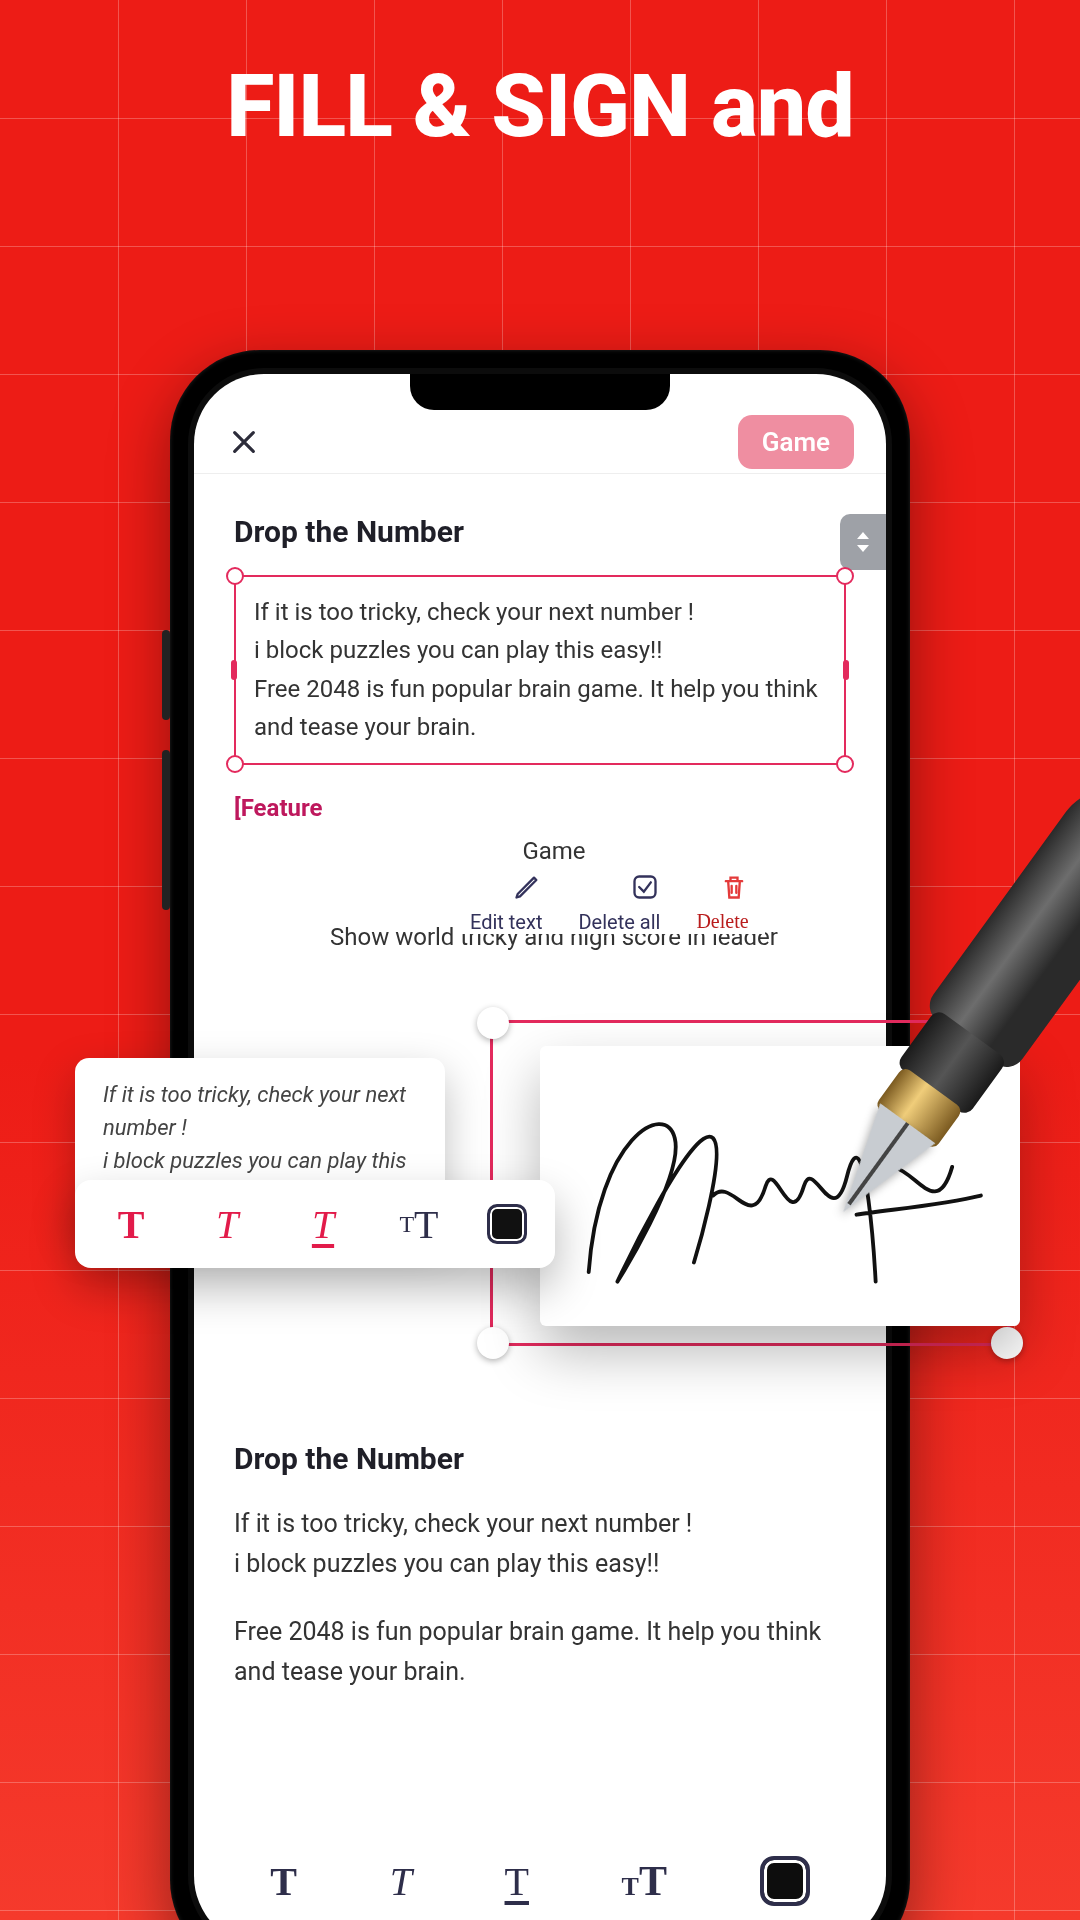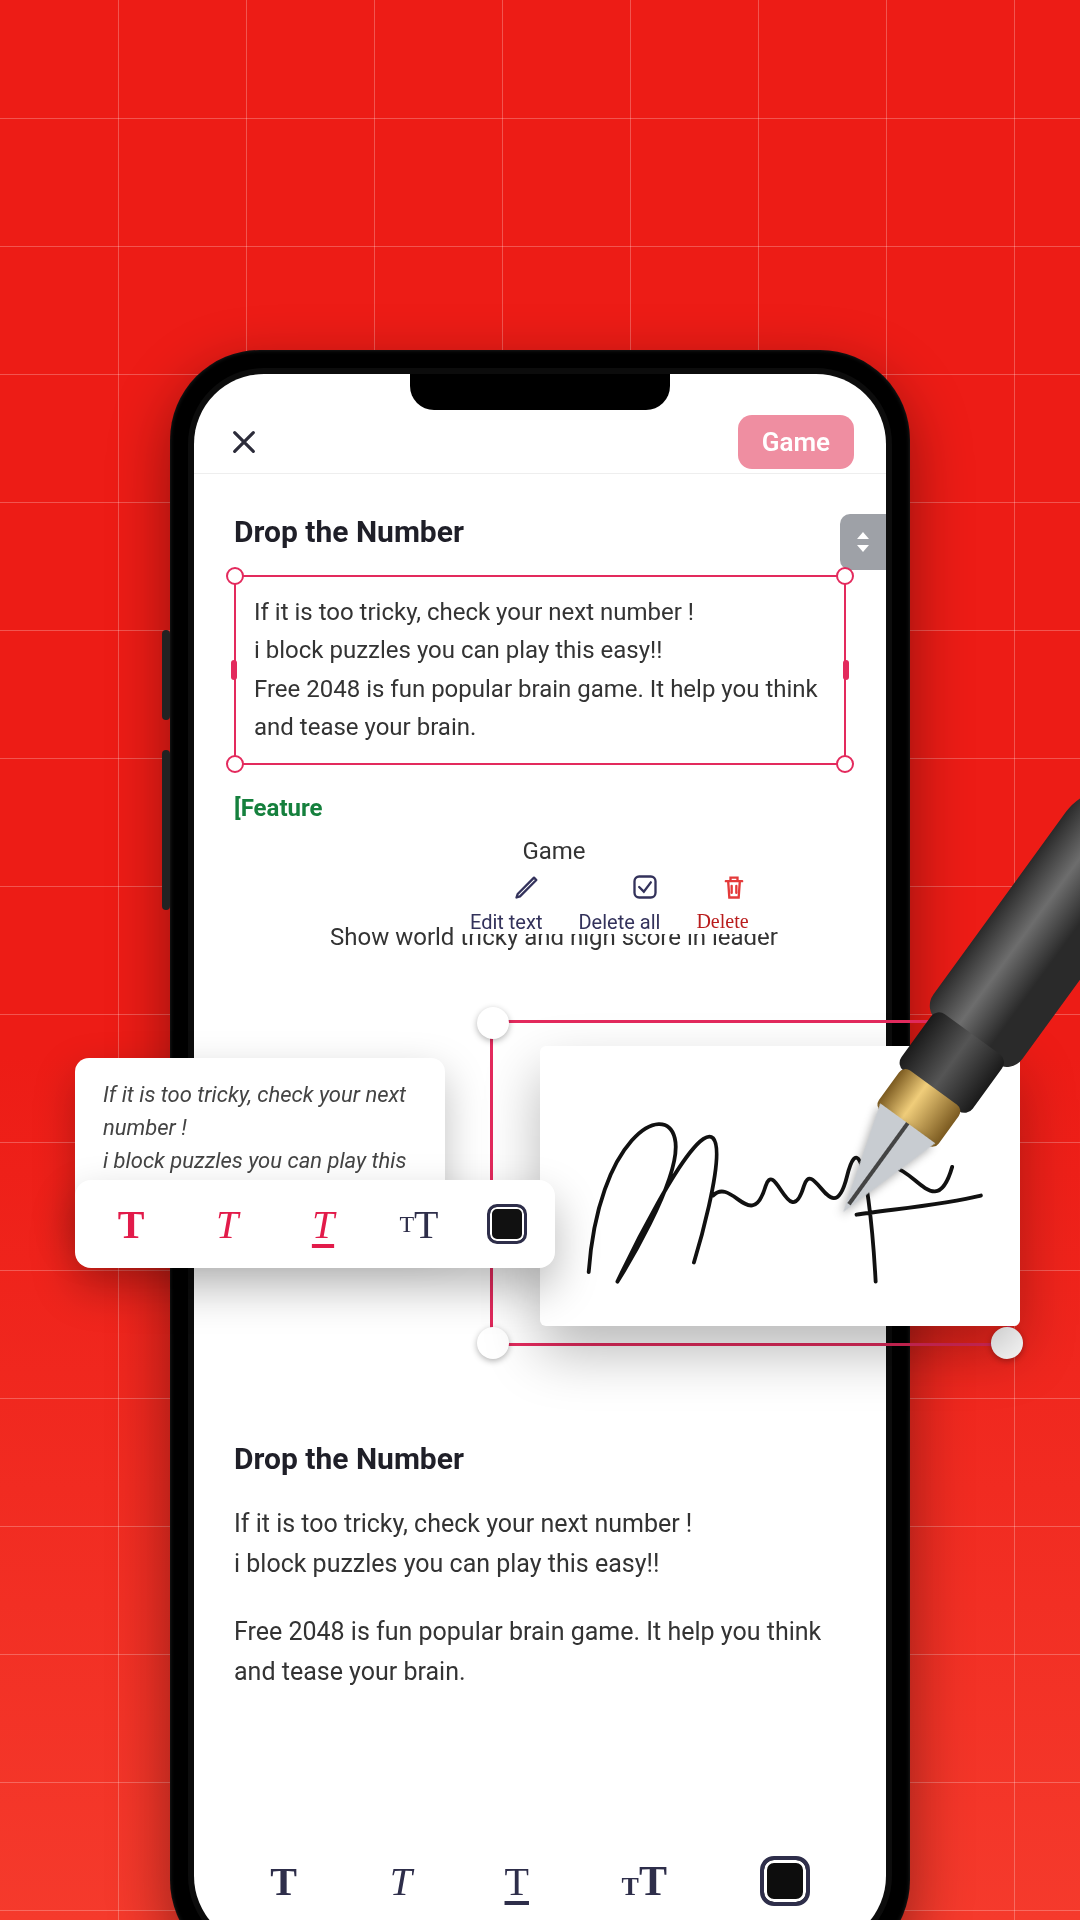--- a/index.html
+++ b/index.html
@@ -166,21 +166,21 @@
   }
   .action .lbl { font-size: 20px; color: #33325b; }
   .action.del .lbl { color: #b91c1c; font-family: Liberation Serif, serif; }
 
   .features {
     margin-top: 22px;
     font-size: 24px;
     line-height: 1.8;
     color: #333;
   }
-  .features .ft-head { font-weight: 700; color:#15803d; }
+  .features .ft-head { font-weight: 700; color:#be185d; }
   .features .indent { padding-left: 28px; text-align: center; }
 
   
   .expand-btn {
     position:absolute;
     right: 0;
     top: 140px;
     width: 46px; height: 56px;
     background: #9ea1a7;
     border-top-left-radius: 10px;
@@ -372,20 +372,21 @@
   }
 
 </style>
 </head>
 <body>
 
 <div class="stage">
   <div class="grid"></div>
 
   <div class="headline">
+    <div>FILL &amp; SIGN and</div>
   </div>
 
   <div class="phone">
     <div class="phone-inner">
       <div class="screen">
         <div class="notch"></div>
 
         <div class="topbar">
           <div class="close-x">
             <svg viewBox="0 0 24 24" width="32" height="32">

